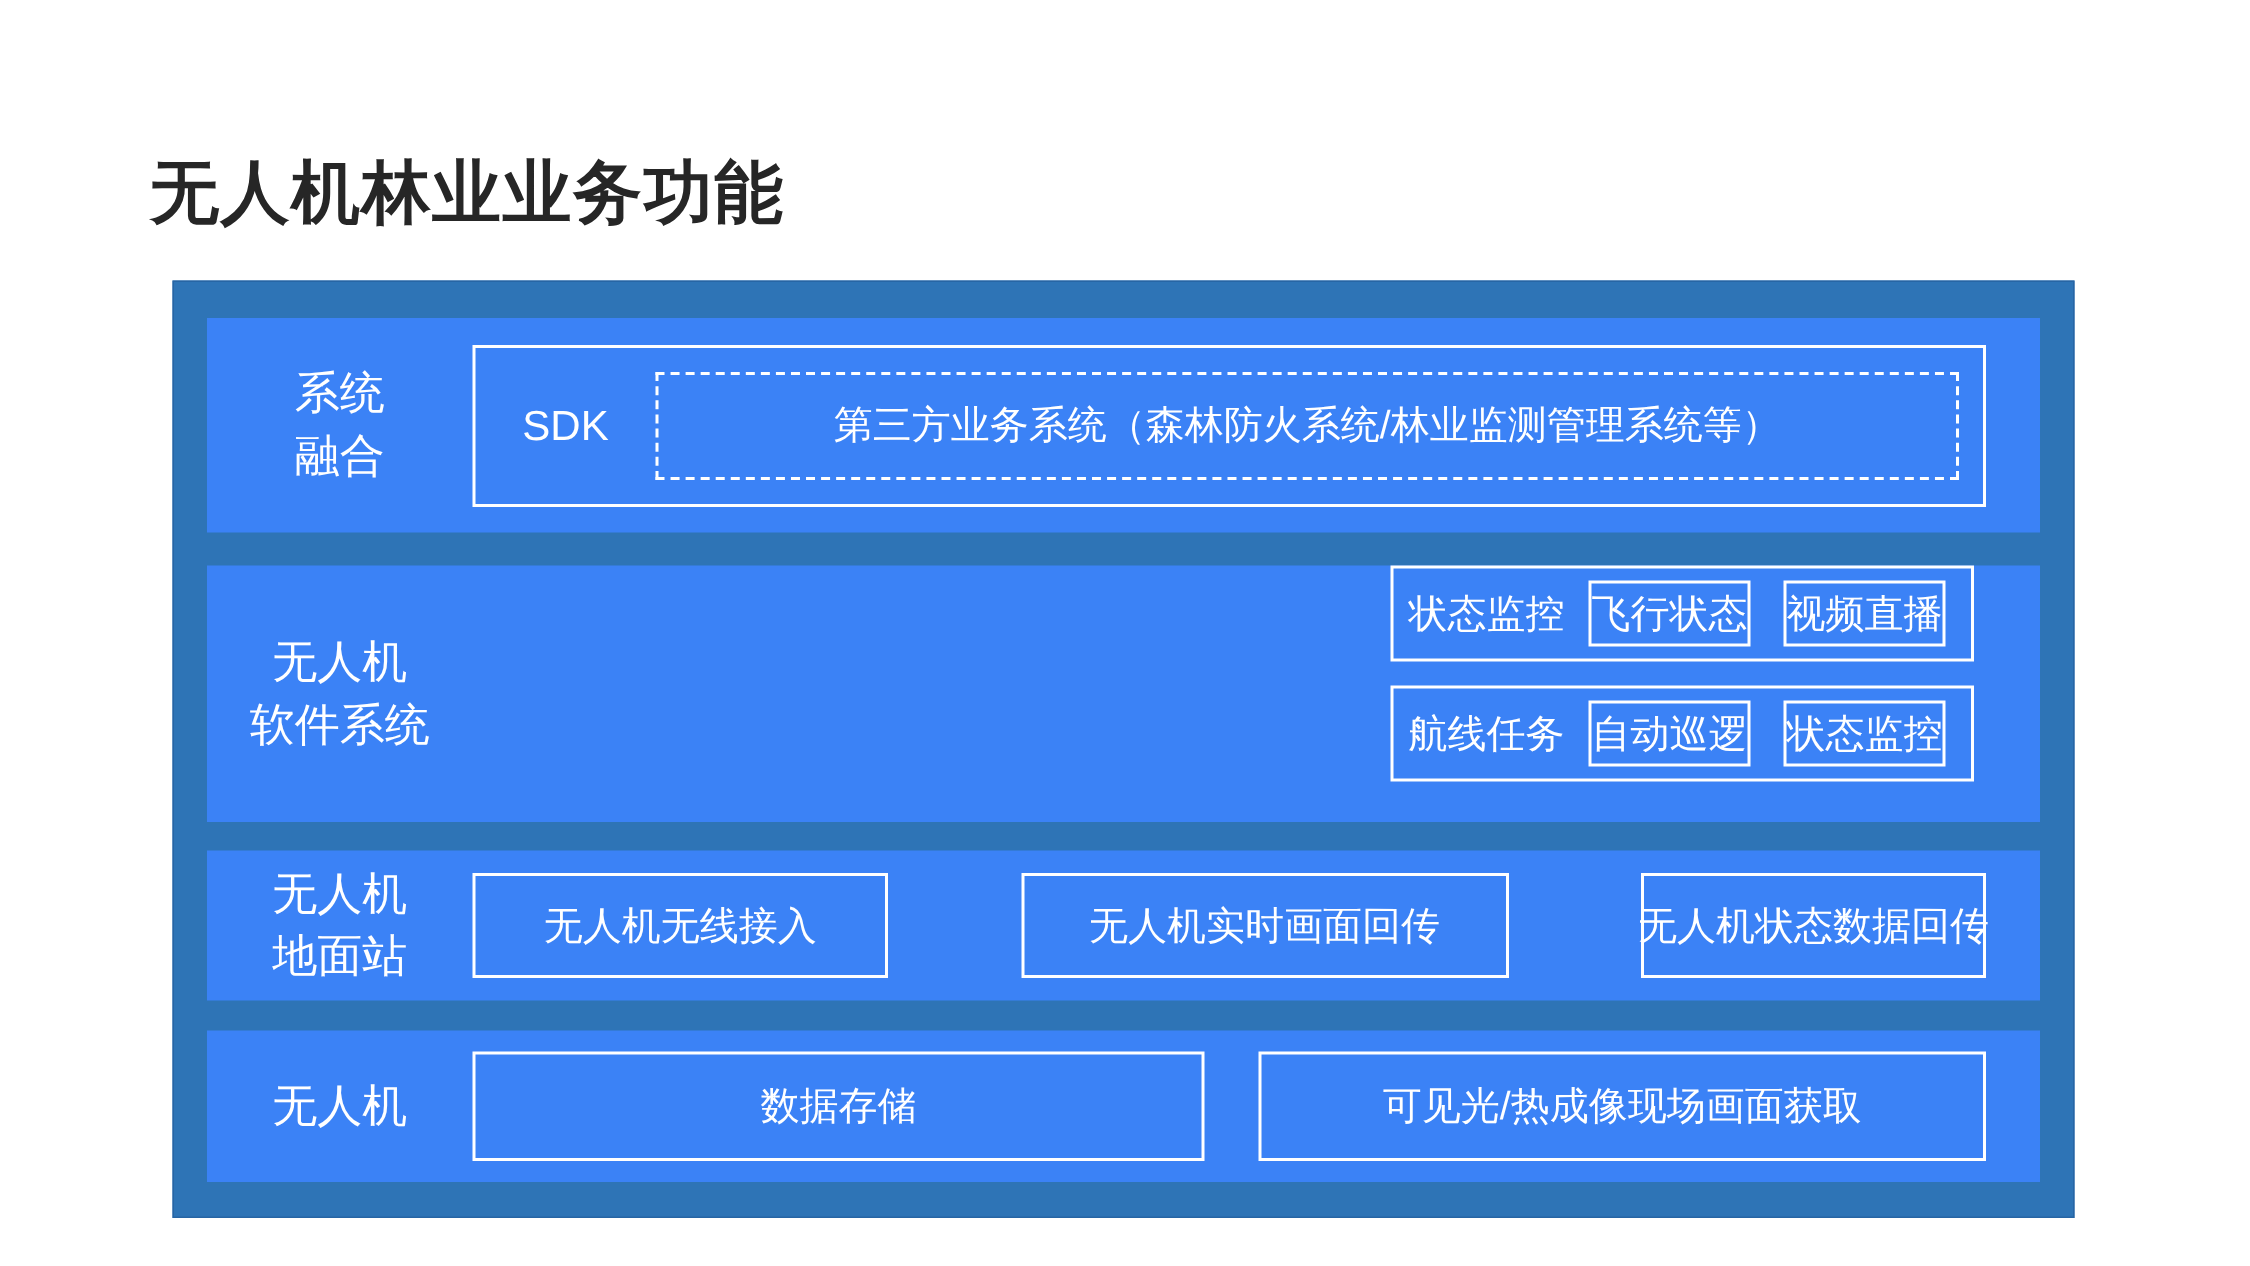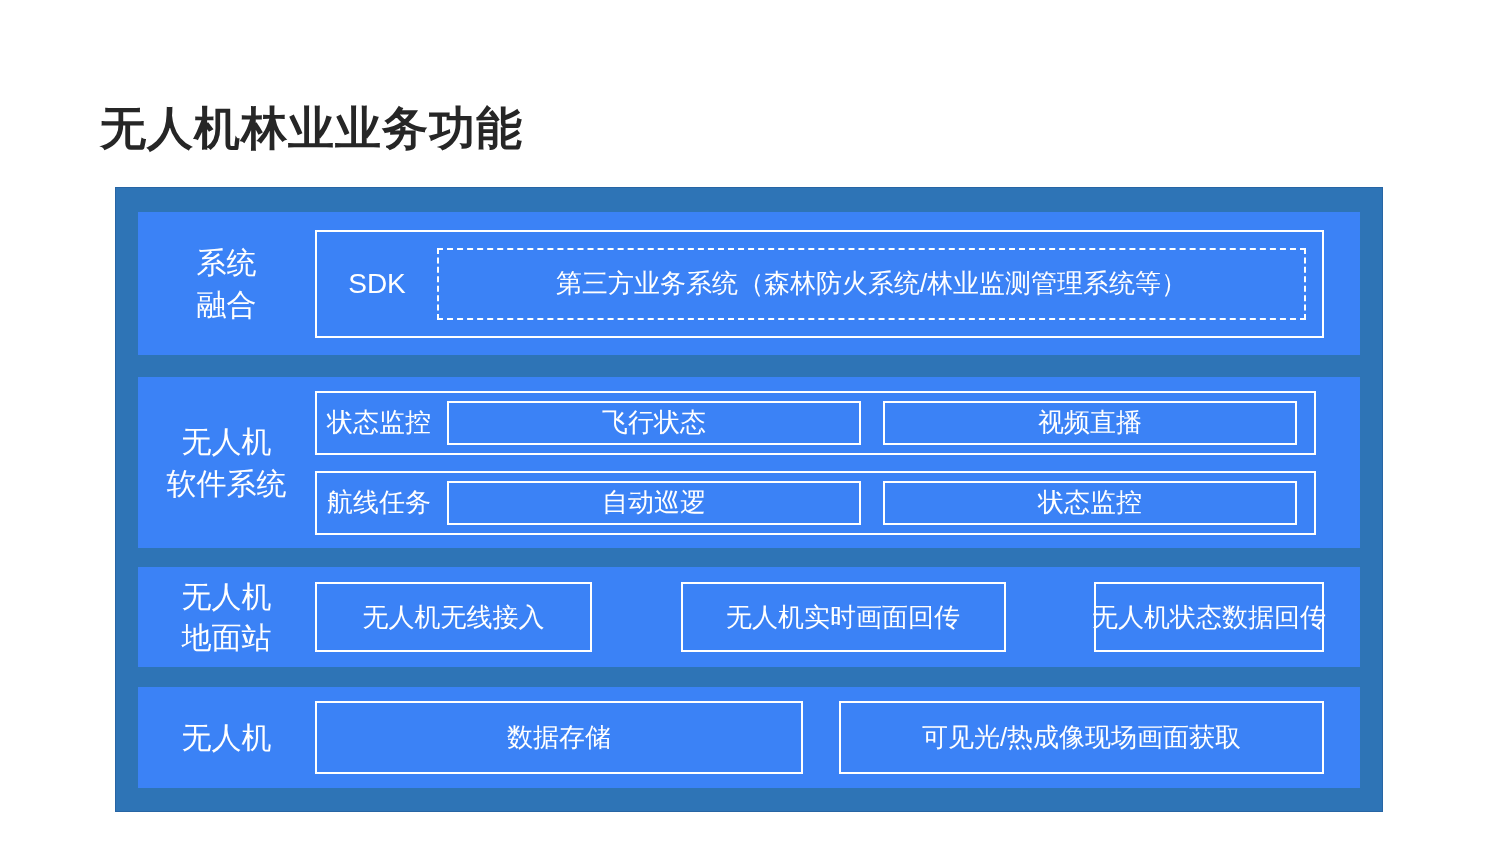--- a/index.html
+++ b/index.html
@@ -83,22 +83,23 @@
     border: 2px dashed #ffffff;
     display: flex;
     align-items: center;
     justify-content: center;
     color: #ffffff;
     font-size: 26px;
   }
 
   
   .band-2 .band-content {
+    flex-direction: column;
     gap: 38px;
-    align-items: center;
+    align-items: flex-end;
     padding-right: 44px;
   }
   .group-col {
     flex: 1 1 0;
     display: flex;
     flex-direction: column;
     gap: 16px;
   }
   .group-box {
     height: 64px;

